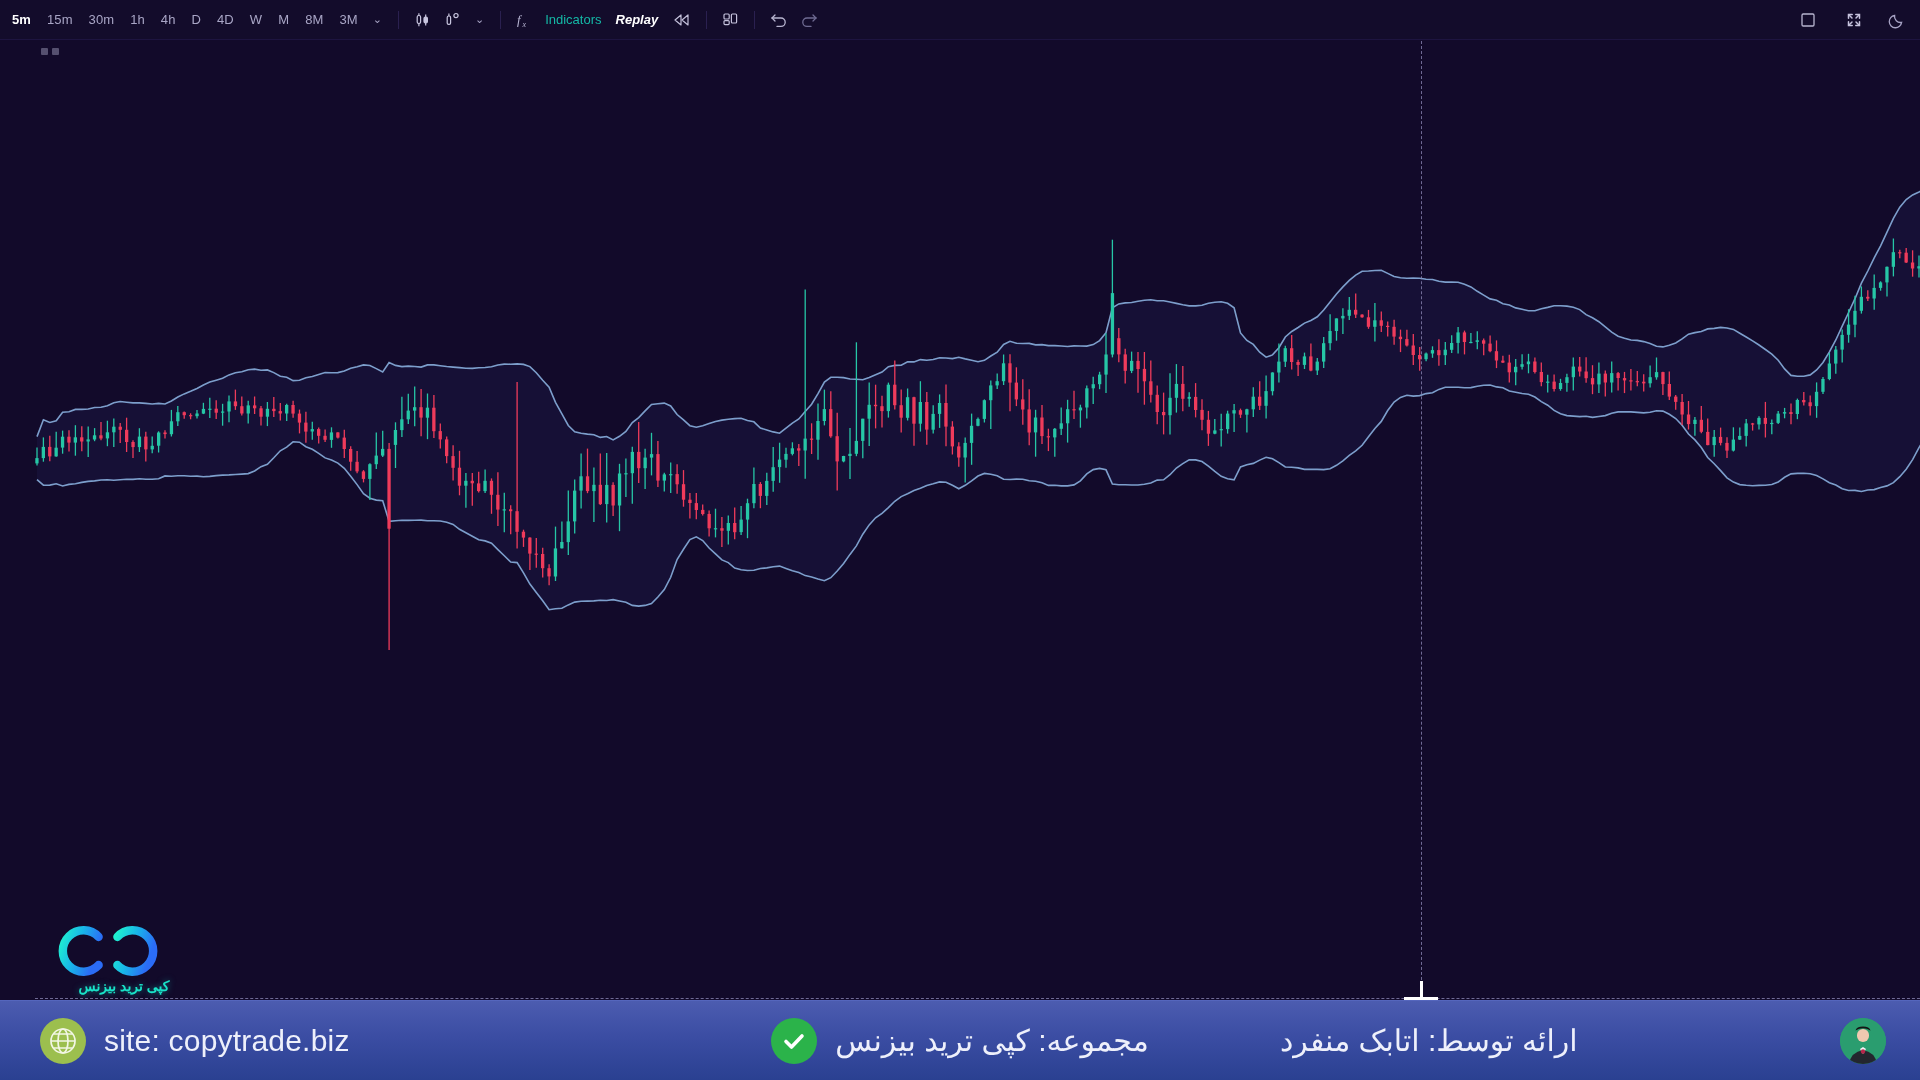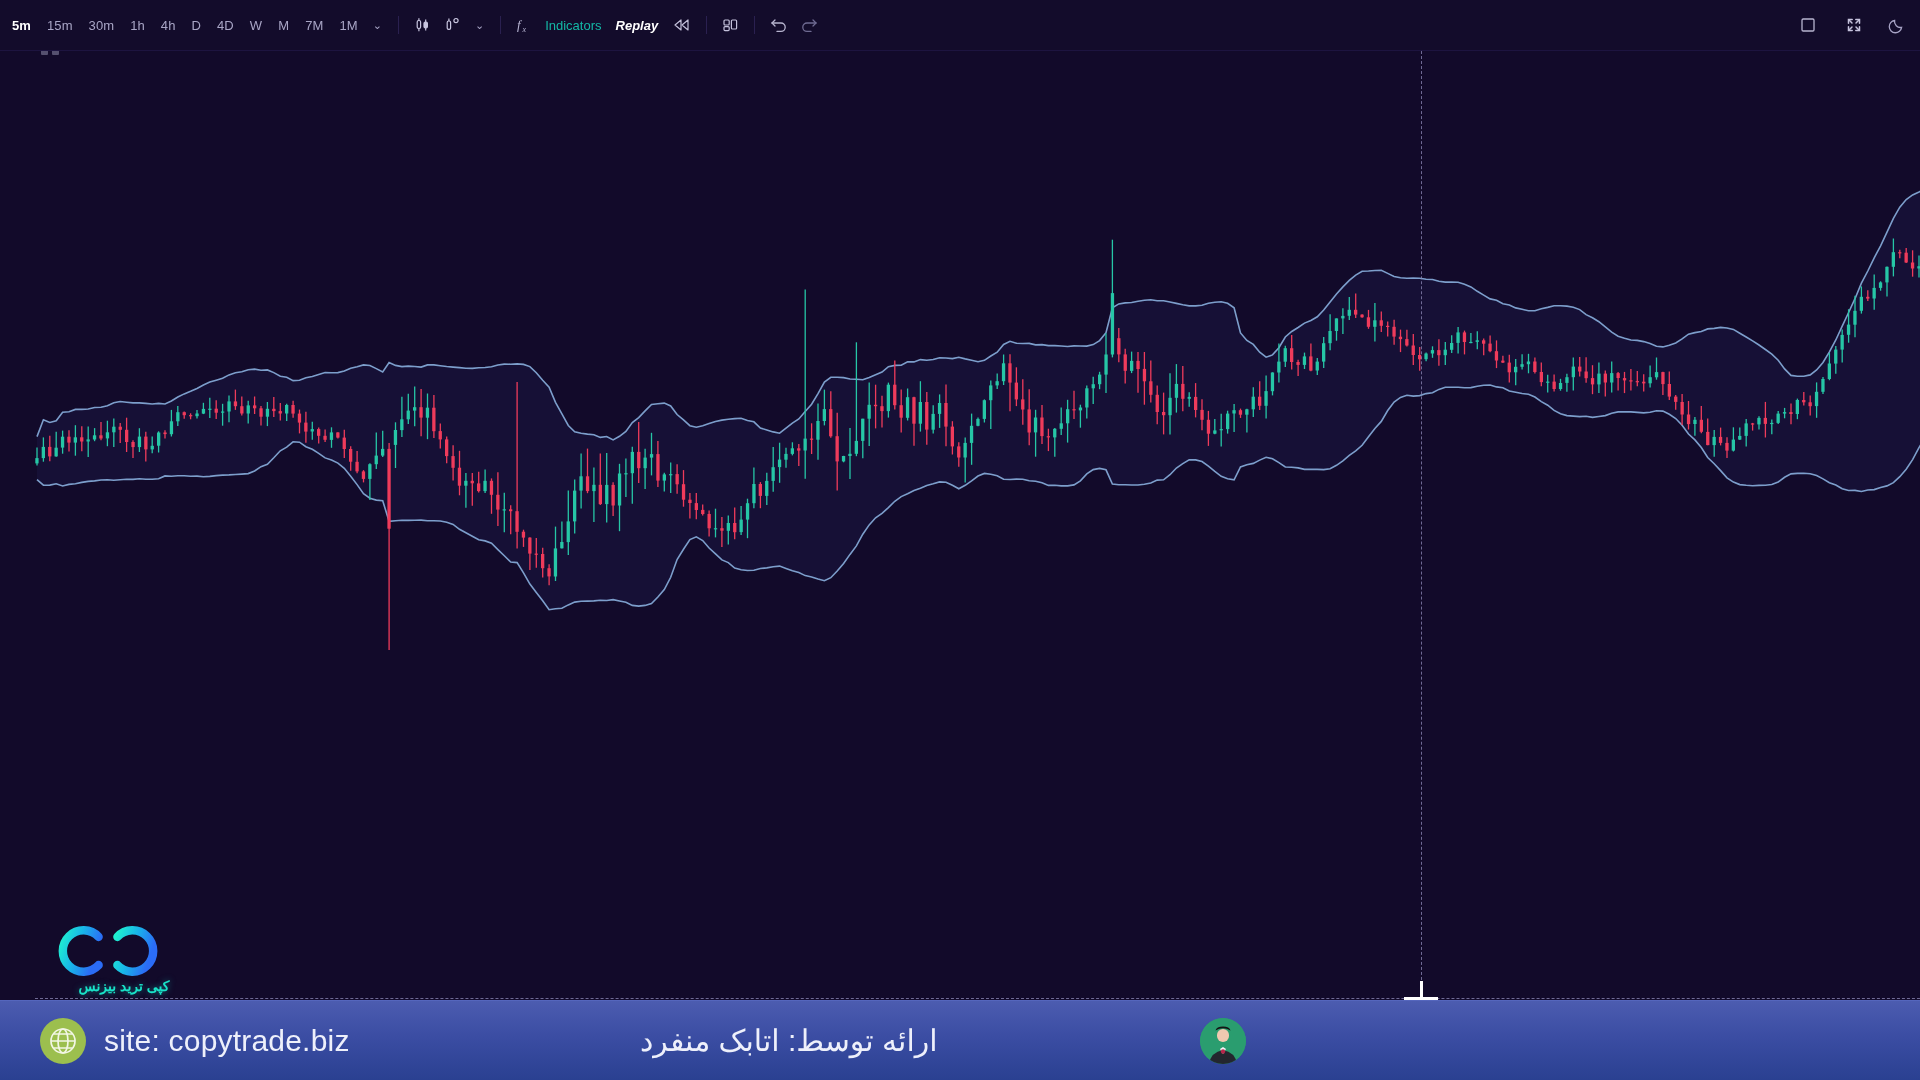--- a/index.html
+++ b/index.html
@@ -1,21 +1,21 @@
 <!DOCTYPE html>
 <html><head>
 <meta charset="utf-8">
 <style>
   * { margin:0; padding:0; box-sizing:border-box; }
   html,body { width:1920px; height:1080px; overflow:hidden;
     background:#120a2a; font-family:"Liberation Sans", sans-serif; }
 
   
   #toolbar{
-    position:absolute; left:0; top:0; width:1920px; height:51px;
+    position:absolute; left:0; top:0; width:1920px; height:40px;
     background:#130c2b; display:flex; align-items:center;
     border-bottom:1px solid #1d1440; z-index:40;
   }
   .tb-left{ display:flex; align-items:center; height:100%; padding-left:4px; }
   .tb-right{ margin-left:auto; display:flex; align-items:center; height:100%; padding-right:8px; }
   .tf{
     color:#a9a6c6; font-size:13px; line-height:1; padding:6px 8px;
     border-radius:4px; cursor:pointer; white-space:nowrap; letter-spacing:.1px;
   }
   .tf.active{ color:#ffffff; font-weight:bold; }
@@ -85,22 +85,22 @@
 
     <div class="tf active">5m</div>
     <div class="tf">15m</div>
     <div class="tf">30m</div>
     <div class="tf">1h</div>
     <div class="tf">4h</div>
     <div class="tf">D</div>
     <div class="tf">4D</div>
     <div class="tf">W</div>
     <div class="tf">M</div>
-    <div class="tf">7M</div>
-    <div class="tf">1M</div>
+    <div class="tf">8M</div>
+    <div class="tf">3M</div>
     <div class="chev">⌄</div>
 
     <div class="tb-sep"></div>
 
     <div class="tb-btn tb-ico">
       <svg width="18" height="18" viewBox="0 0 18 18" fill="none" stroke="#c9c6e0" stroke-width="1.2">
         <rect x="3.2" y="4.5" width="3.4" height="8" rx="1.4"></rect>
         <line x1="4.9" y1="2.2" x2="4.9" y2="4.5"></line>
           <line x1="4.9" y1="12.5" x2="4.9" y2="15.2"></line>
         <rect x="10" y="6" width="3.4" height="6" rx="1.4" fill="#c9c6e0"></rect>
@@ -835,20 +835,28 @@
         <circle cx="17" cy="17" r="12"></circle>
         <ellipse cx="17" cy="17" rx="5" ry="12"></ellipse>
         <line x1="5" y1="17" x2="29" y2="17"></line>
         <path d="M7.5 10 H26.5"></path>
           <path d="M7.5 24 H26.5"></path>
       </svg>
     </div>
     <div class="bn-txt">site: copytrade.biz</div>
   </div>
 
+  <div class="bn-cell bn-mid">
+    <div class="bn-ico ico-check">
+      <svg width="34" height="34" viewBox="0 0 34 34" fill="none" stroke="#ffffff" stroke-width="3.6" stroke-linecap="round" stroke-linejoin="round">
+        <polyline points="9,17.5 14.5,23 25,12"></polyline>
+      </svg>
+    </div>
+    <div class="bn-txt rtl">مجموعه: کپی ترید بیزنس</div>
+  </div>
 
   <div class="bn-cell bn-right">
     <div class="bn-txt rtl">ارائه توسط: اتابک منفرد</div>
     <div class="bn-ico ico-ava">
       <svg width="46" height="46" viewBox="0 0 46 46">
         <circle cx="23" cy="23" r="23" fill="#2a9d6f"></circle>
         <path d="M23 11 a6 6 0 0 1 6 6 v1 a6 6 0 0 1 -12 0 v-1 a6 6 0 0 1 6 -6 z" fill="#f0c9b0"></path>
         <path d="M15.5 12.5 q7.5 -4.5 15 0 q-1 -4 -7.5 -4 q-6.5 0 -7.5 4 z" fill="#141414"></path>
         <path d="M9 46 q2 -12 14 -14 q12 2 14 14 z" fill="#23262e"></path>
         <path d="M20 31 l3 5 l3 -5 l-3 -2 z" fill="#f4f4f6"></path>

